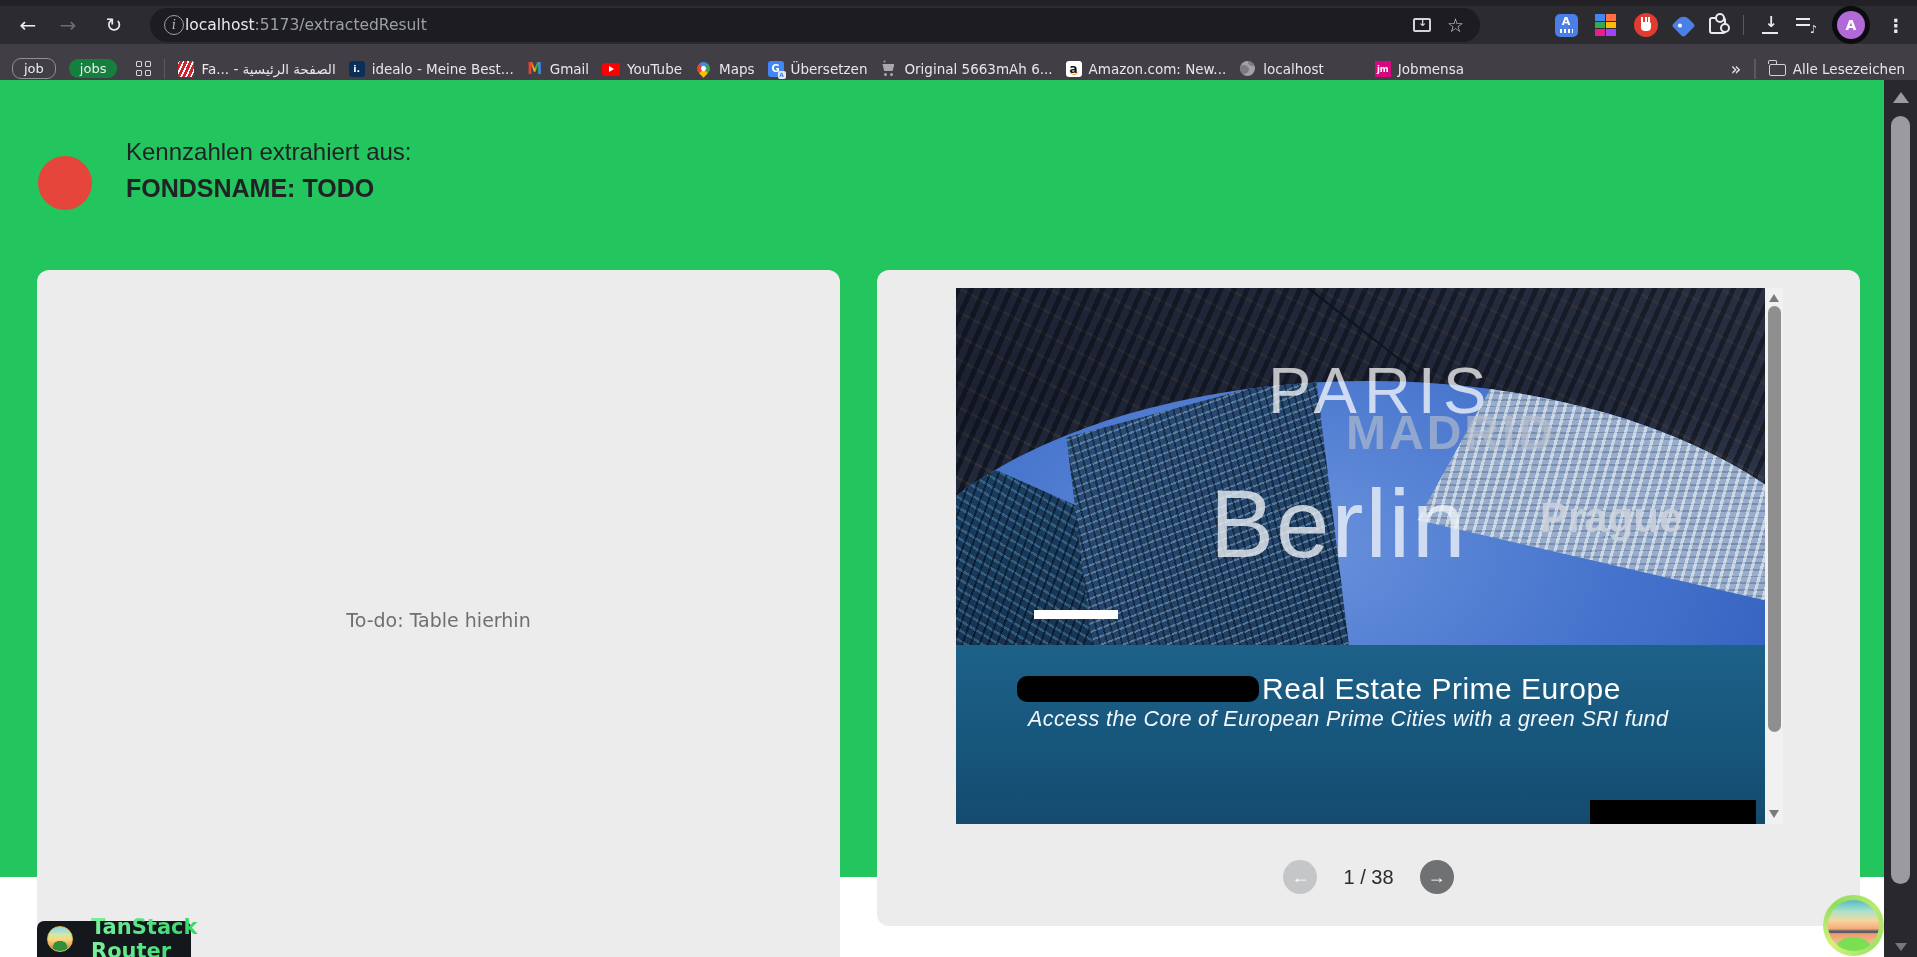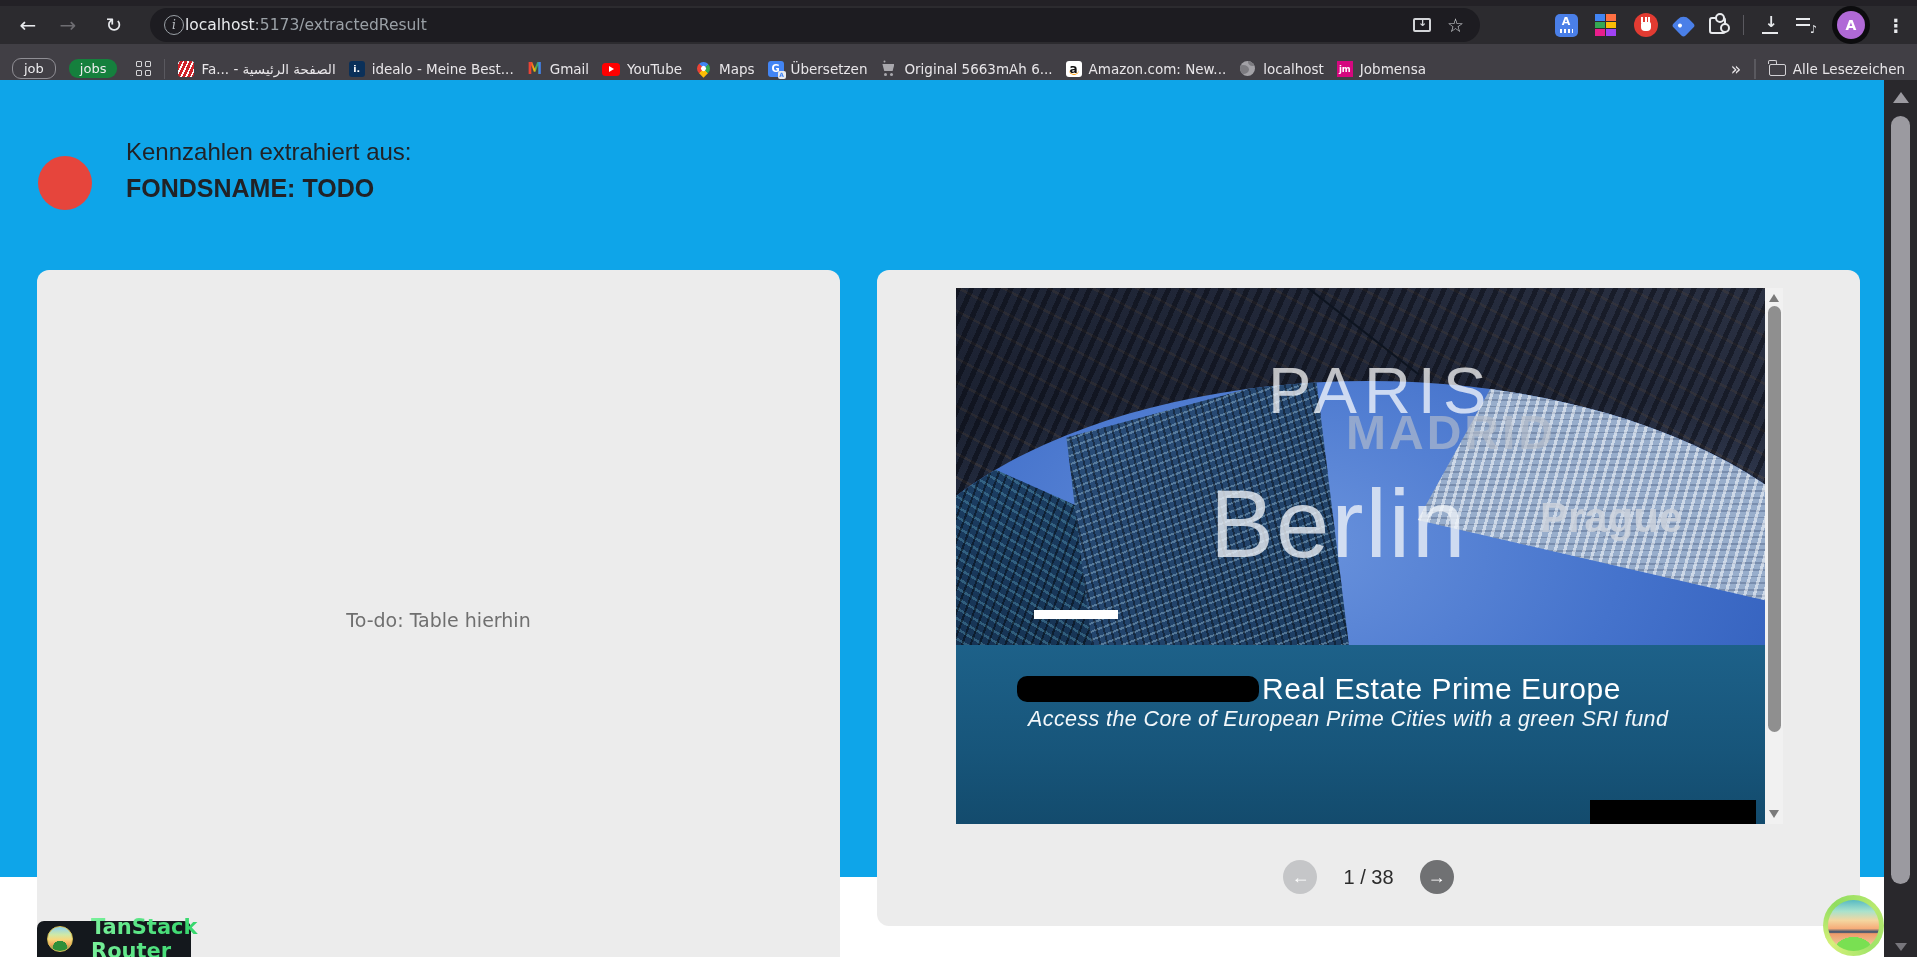--- a/index.html
+++ b/index.html
@@ -99,29 +99,29 @@
   .bm-amazon { position:relative; border-radius:3px; background:#fff; color:#111;
         display:flex; align-items:center; justify-content:center; font-size:12px; font-weight:bold; }
   .bm-amazon::after { content:""; position:absolute; left:3px; bottom:2px; width:10px; height:4px;
         border-bottom:1.6px solid #ff9900; border-radius:0 0 6px 6px; }
   .bm-globe { position:relative; width:15px; height:15px; border-radius:50%; background:#a2a1a6; margin:0 1px; overflow:hidden; }
   .bm-globe::before { content:""; position:absolute; left:-3px; top:4px; width:12px; height:9px;
         background:#7c7b80; border-radius:50%; }
   .bm-globe::after { content:""; position:absolute; right:-2px; top:-3px; width:9px; height:8px;
         background:#7c7b80; border-radius:50%; }
   .bm-jobmensa { border-radius:0; background:#d6077f; color:#fff; font-size:8.5px; font-weight:bold;
-        display:flex; align-items:center; justify-content:center; }
+        display:flex; align-items:center; justify-content:center;margin-left:38px; }
   .bm-spacer { flex:1; }
   .ic-chev { font-size:17px; color:#e8e6e9; }
   .bm-folder { position:relative; width:17px; height:12px; border:1.7px solid #d2d1d5; border-radius:2px; margin-top:2px; }
   .bm-folder::before { content:""; position:absolute; left:-1.7px; top:-5px; width:7px; height:3px;
         border:1.7px solid #d2d1d5; border-bottom:none; border-radius:2px 2px 0 0; }
 
   
-  .content { position:absolute; left:0; top:80px; width:1884px; height:797px; background:#0ea5e9; }
+  .content { position:absolute; left:0; top:80px; width:1884px; height:797px; background:#22c55e; }
   .dot-accent { position:absolute; left:38px; top:76px; width:54px; height:54px; border-radius:50%; background:#e6453c; }
   .h1 { position:absolute; left:126px; top:58px; font-size:24px; color:#212226; font-family:"Liberation Sans",sans-serif; }
   .h2 { position:absolute; left:126px; top:94px; font-size:25px; font-weight:bold; color:#212226; font-family:"Liberation Sans",sans-serif; }
 
   .panel { position:absolute; background:#ececec; border-radius:12px; }
   .panel-left { left:37px; top:190px; width:803px; height:700px; display:flex; align-items:center; justify-content:center; }
   .todo-text { font-size:19px; color:#6f6f6f; }
   .panel-right { left:877px; top:190px; width:983px; height:656px; }
 
   

